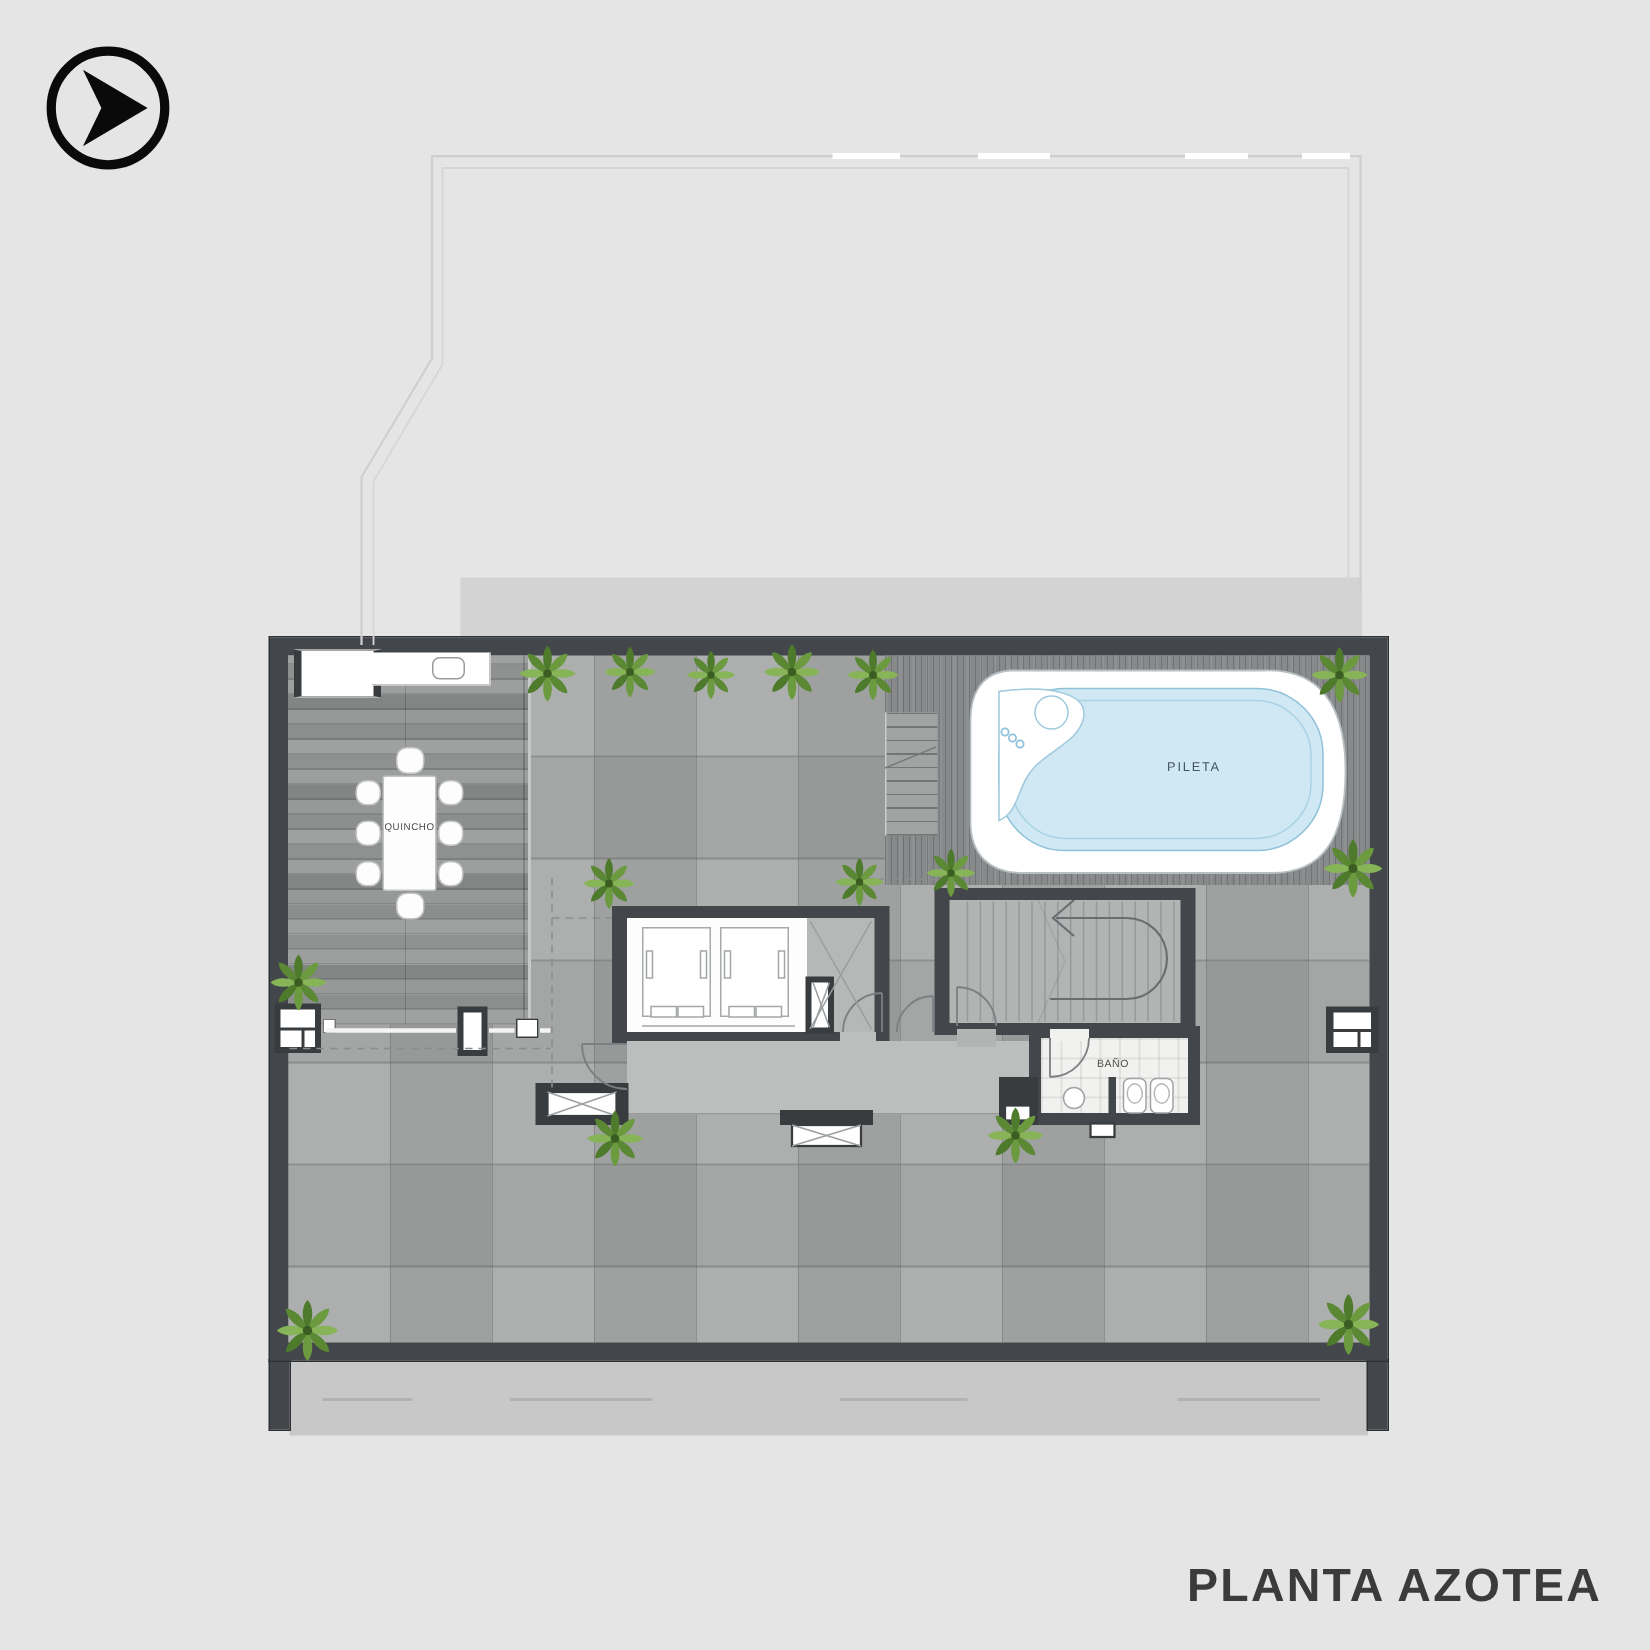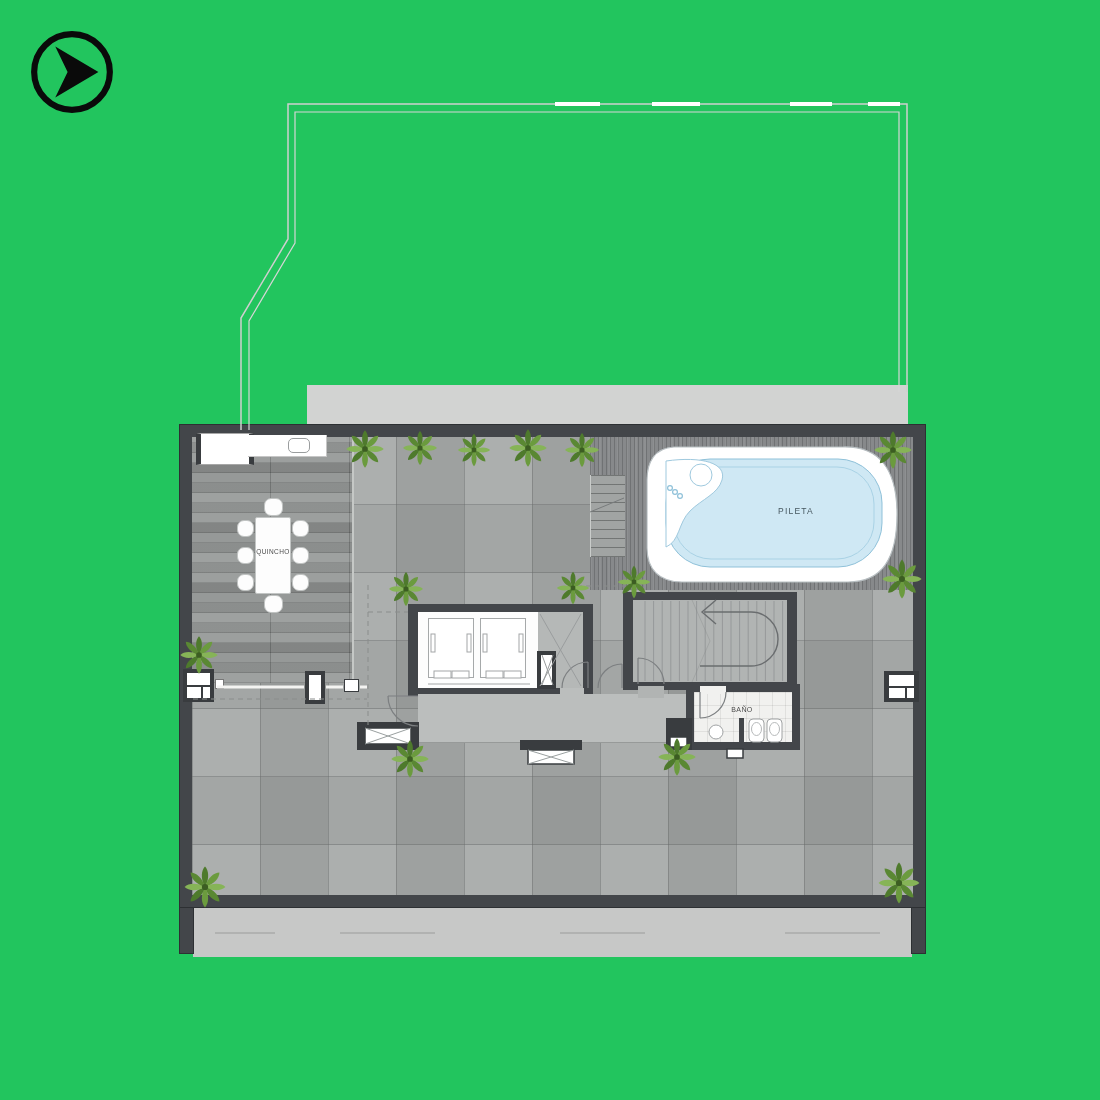--- a/index.html
+++ b/index.html
@@ -1,16 +1,16 @@
 <!DOCTYPE html>
 <html><head>
 <meta charset="utf-8">
 <style>
   html,body{margin:0;padding:0;background:#ffffff;}
-  .canvas{position:relative;width:1100px;height:1100px;background:#22c55e;overflow:hidden;
+  .canvas{position:relative;width:1100px;height:1100px;background:#e5e5e5;overflow:hidden;
           font-family:"Liberation Sans", sans-serif;}
 
   
   .logo{position:absolute;left:28px;top:28px;width:88px;height:88px;}
 
   
   .band-top{position:absolute;left:307px;top:385px;width:601px;height:40px;background:#d2d3d2;}
   .band-bottom{position:absolute;left:193px;top:907px;width:719px;height:50px;background:#c7c8c7;}
 
   
@@ -343,13 +343,14 @@
         <use href="#plant-sym" transform="translate(410,759) scale(1.1)"></use>
         <use href="#plant-sym" transform="translate(677,757) scale(1.1)"></use>
         <use href="#plant-sym" transform="translate(205,887) scale(1.2)"></use>
         <use href="#plant-sym" transform="translate(899,883) scale(1.2)"></use>
       </g>
   </svg>
 
   <div class="lbl lbl-quincho">QUINCHO</div>
   <div class="lbl lbl-pileta">PILETA</div>
   <div class="lbl lbl-bano">BAÑO</div>
+  <div class="title">PLANTA AZOTEA</div>
 </div>
 
 </body></html>

